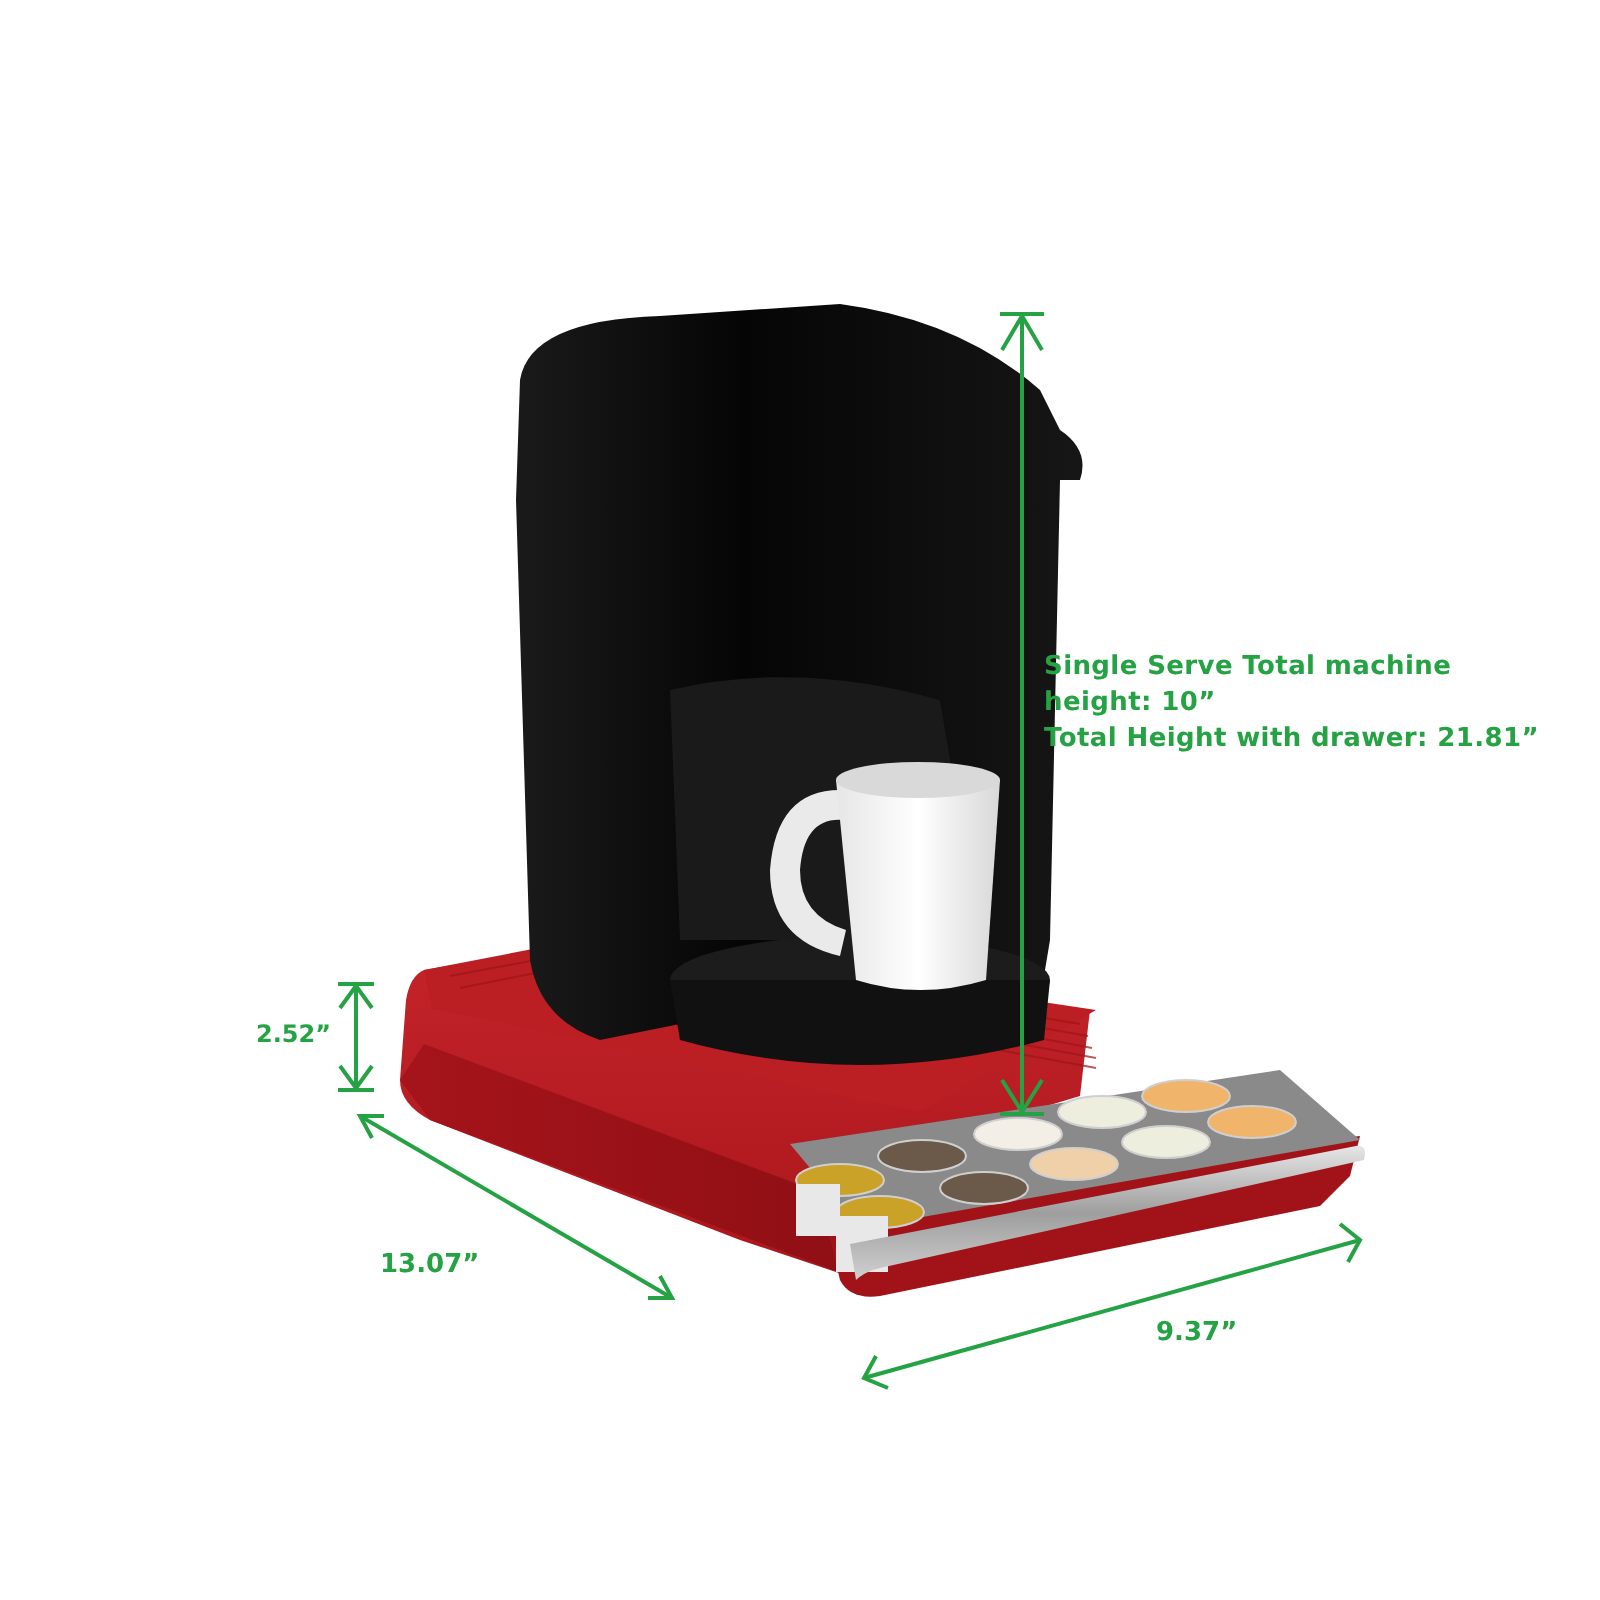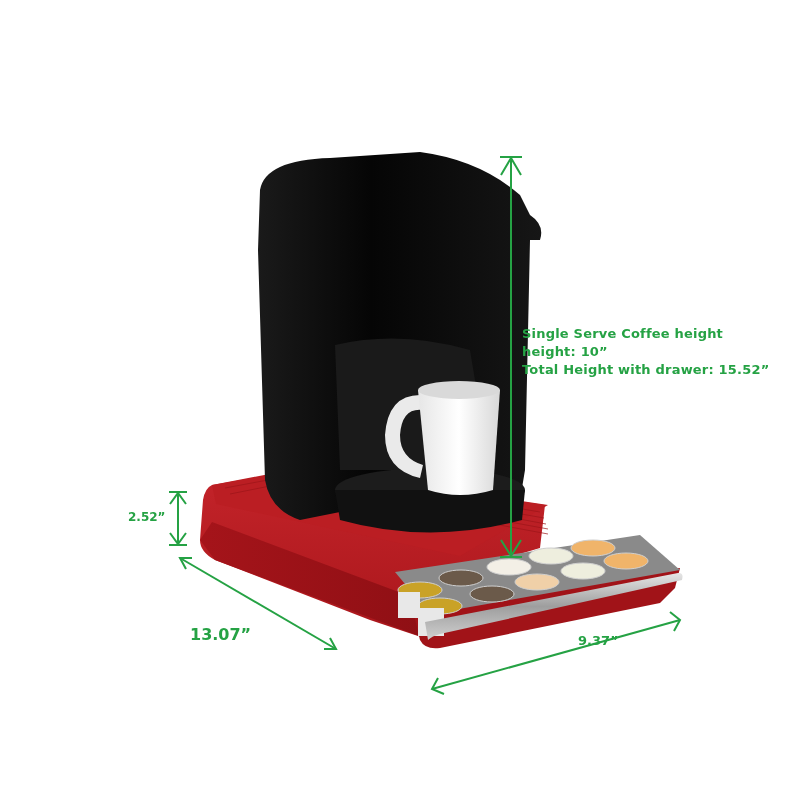--- a/index.html
+++ b/index.html
@@ -2,22 +2,22 @@
 <html><head>
 <meta charset="utf-8">
 <style>
   html, body { margin:0; padding:0; background:#ffffff; }
   body { width:800px; height:800px; position:relative; overflow:hidden; font-family:"DejaVu Sans", sans-serif; }
   .scene { position:absolute; left:0; top:0; width:800px; height:800px; }
   .label { position:absolute; color:#25a244; font-weight:bold; font-family:"DejaVu Sans", sans-serif; white-space:nowrap; }
   .label-height { left:522px; top:325px; font-size:13px; line-height:18px; letter-spacing:0.2px; }
   .label-height div { display:block; }
   .label-drawer { left:128px; top:510px; font-size:12px; }
-  .label-depth { left:190px; top:625px; font-size:16px; }
-  .label-width { left:578px; top:633px; font-size:13px; }
+  .label-depth { left:190px; top:625px; font-size:13px; }
+  .label-width { left:578px; top:659px; font-size:13px; }
 </style>
 </head>
 <body>
 
 <svg class="scene" width="800" height="800" viewBox="0 0 800 800" xmlns="http://www.w3.org/2000/svg">
   <defs>
     <linearGradient id="machineGrad" x1="0" y1="0" x2="1" y2="0">
       <stop offset="0" stop-color="#1a1a1a"></stop>
       <stop offset="0.4" stop-color="#050505"></stop>
       <stop offset="1" stop-color="#161616"></stop>
@@ -119,19 +119,19 @@
     <polyline points="192,558 180,558 186,569"></polyline>
     <polyline points="330,638 336,649 324,649"></polyline>
 
     <line x1="432" y1="689" x2="680" y2="620"></line>
     <polyline points="438,678 432,689 444,694"></polyline>
     <polyline points="670,612 680,620 674,631"></polyline>
   </g>
 </svg>
 
 <div class="label label-height">
-  <div>Single Serve Coffee height</div>
+  <div>Single Serve Total machine</div>
   <div>height: 10”</div>
-  <div>Total Height with drawer: 15.52”</div>
+  <div>Total Height with drawer: 21.81”</div>
 </div>
 <div class="label label-drawer">2.52”</div>
 <div class="label label-depth">13.07”</div>
 <div class="label label-width">9.37”</div>
 
 </body></html>

